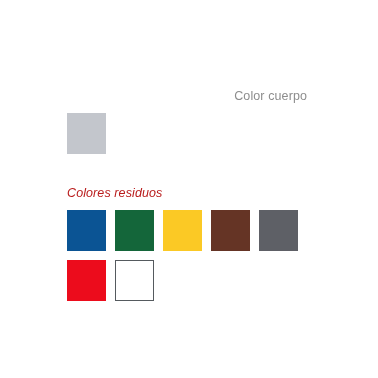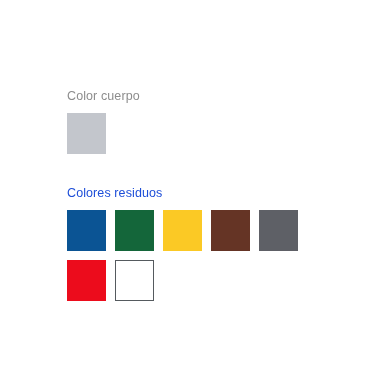--- a/index.html
+++ b/index.html
@@ -58,30 +58,30 @@
   .group-waste .swatch-grid {
     margin-top: 0;
   }
 </style>
 </head>
 <body style="background-color: rgb(255, 255, 255);">
 
 <div class="legend-panel">
 
   <div class="group group-body-color">
-    <div class="group-label" style="color: rgb(141, 141, 141);">Color cuerpo</div>
+    <div class="group-label" style="color: rgb(141, 141, 141); text-align: right;">Color cuerpo</div>
     <div class="swatch-grid">
       <div class="swatch-cell">
         <span class="swatch" id="sw-body-0" style="background-color: rgb(195, 198, 204);"></span>
       </div>
     </div>
   </div>
 
   <div class="group group-waste">
-    <div class="group-label" style="color: #1d4ed8;">Colores residuos</div>
+    <div class="group-label" style="color: #b91c1c; font-style: italic;">Colores residuos</div>
     <div class="swatch-grid">
       <div class="swatch-cell">
         <span class="swatch" id="sw-waste-0" style="background-color: rgb(11, 84, 148);"></span>
       </div>
       <div class="swatch-cell">
         <span class="swatch" id="sw-waste-1" style="background-color: rgb(20, 102, 58);"></span>
       </div>
       <div class="swatch-cell">
         <span class="swatch" id="sw-waste-2" style="background-color: rgb(251, 201, 37);"></span>
       </div>

